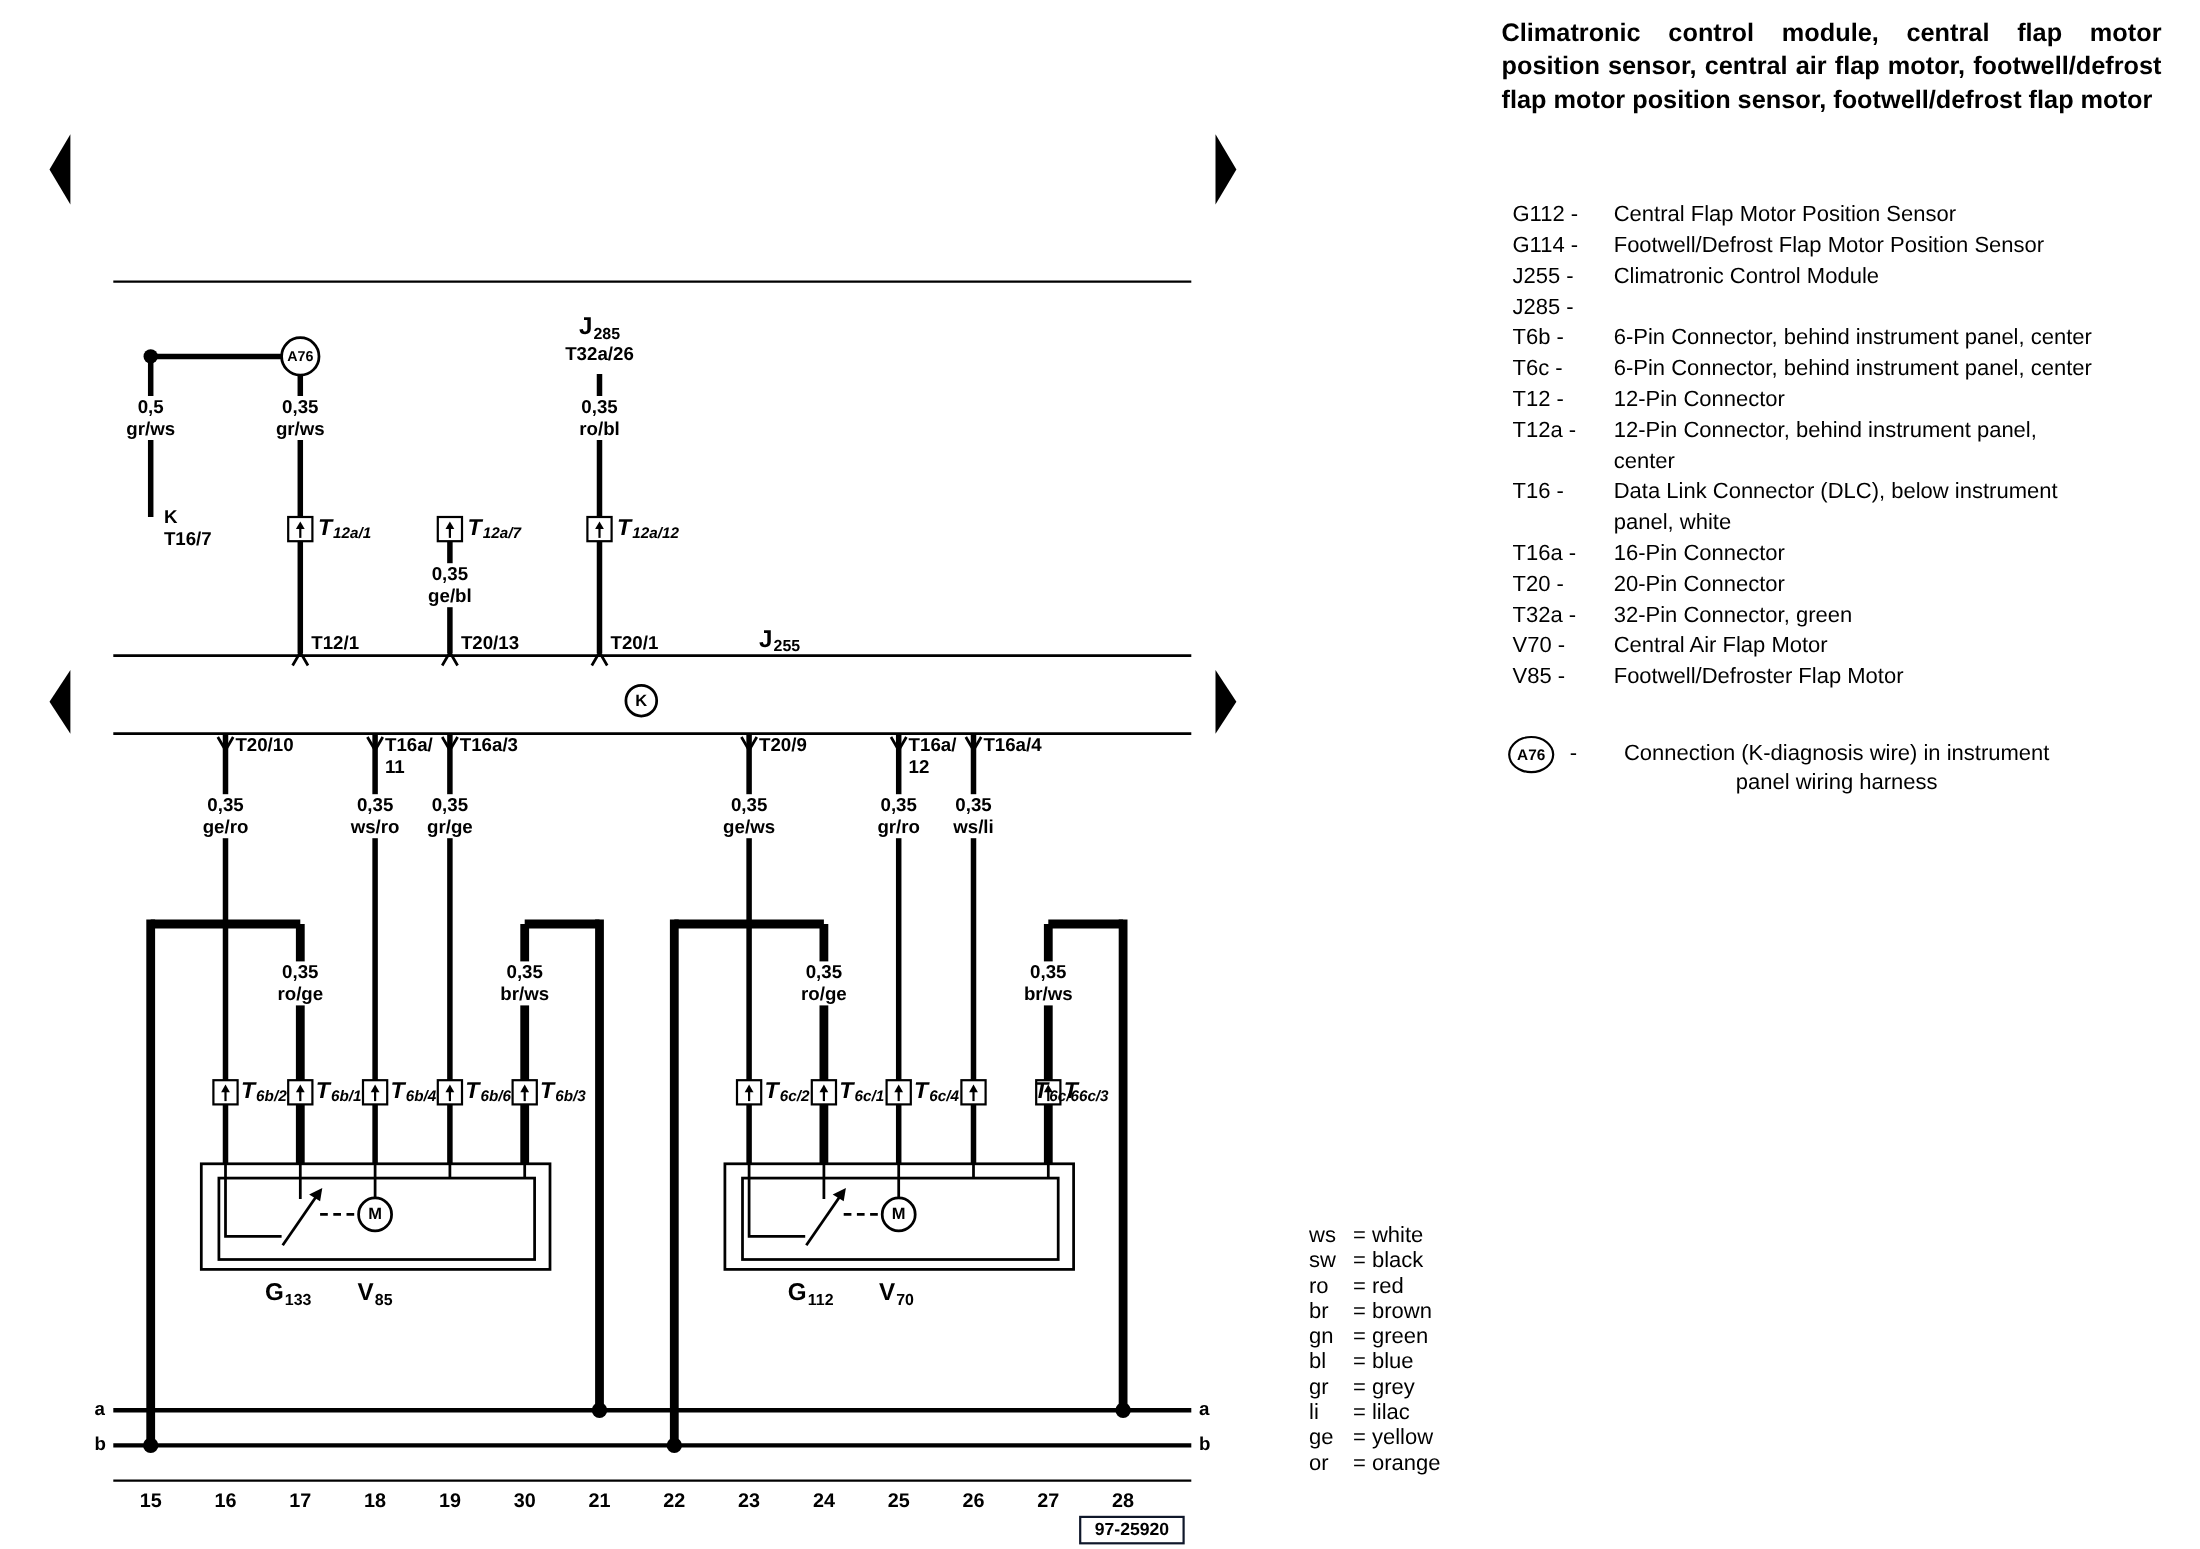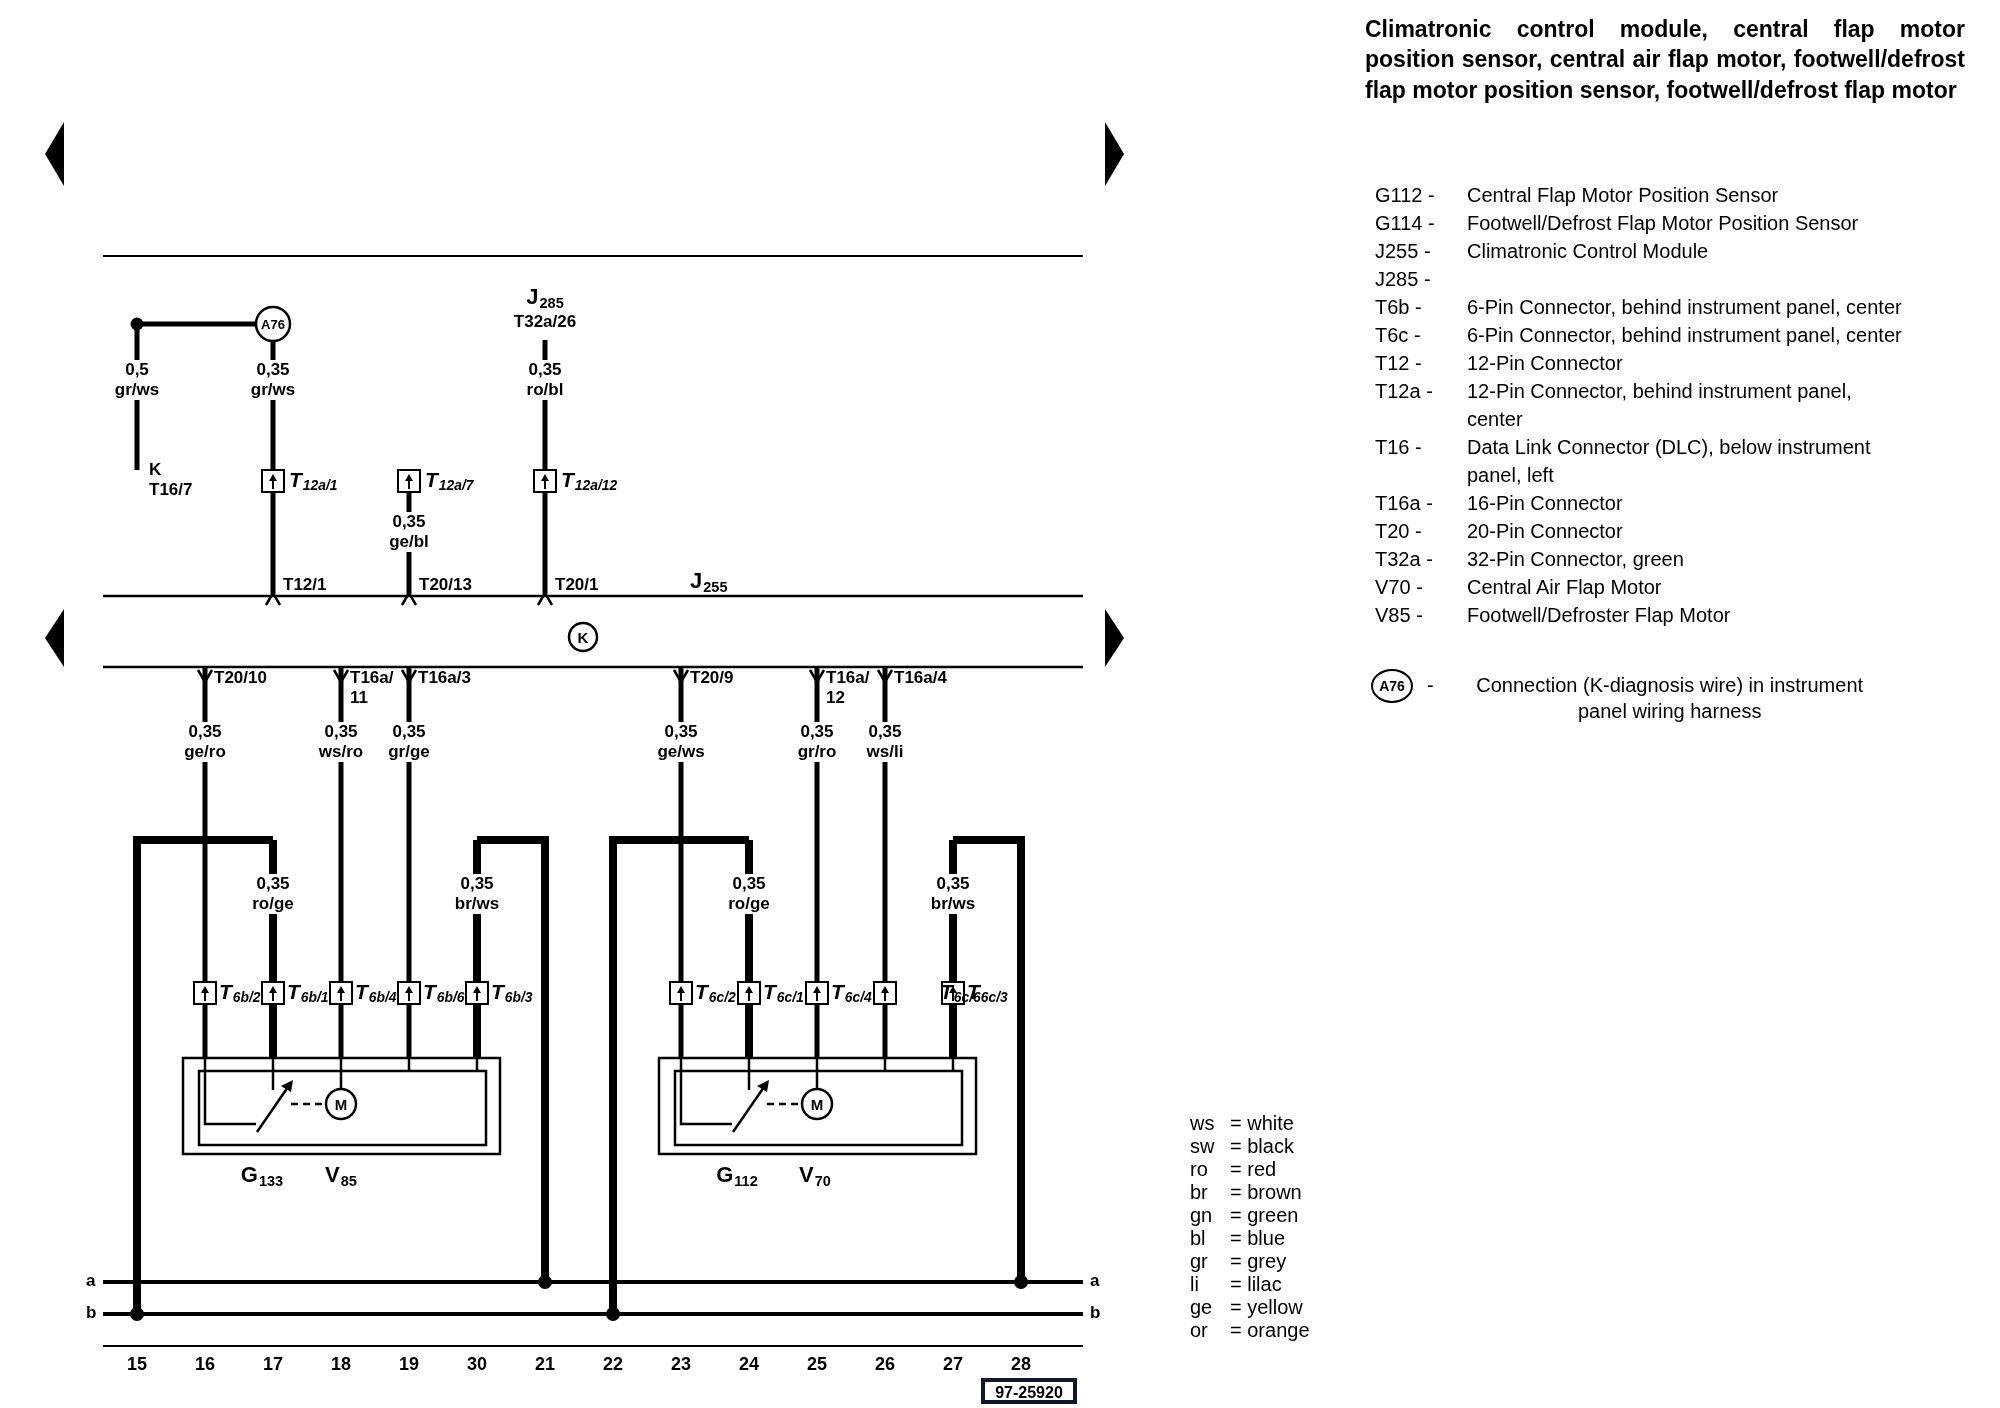--- a/index.html
+++ b/index.html
@@ -28,21 +28,21 @@
   }
   .conn { font-size:21px;font-style:italic; }
   .sub { font-size:0.66em; position:relative; top:0.25em; margin-left:1px; }
   .comp {
     position:absolute; font-weight:bold; font-size:22px; transform:translateX(-50%);
     white-space:nowrap;
   }
   .trk { position:absolute; transform:translateX(-50%); font-weight:bold; font-size:18px; }
   .docbox {
     position:absolute; left:981px; top:1378px; width:96px; height:26px;
-    border:4px solid #0f172a; font-weight:bold; font-size:16px; line-height:22px;
+    border:2px solid #0f172a; font-weight:bold; font-size:16px; line-height:22px;
     text-align:center;
   }
 
   
   .rpanel { position:absolute; left:1365px; top:14px; width:632px; }
   .rtitle { font-weight:bold; font-size:23px; line-height:1.32; width:600px; text-align:justify; }
   .legend { margin-top:76px; margin-left:10px; }
   .lrow { display:flex; font-size:20px; line-height:28px; }
   .lcode { width:92px; flex:none; }
   .ldesc { width:445px; }
@@ -335,21 +335,21 @@
       <div class="lrow">
           <span class="lcode">T12 -</span>
           <span class="ldesc">12-Pin Connector</span>
         </div>
       <div class="lrow">
           <span class="lcode">T12a -</span>
           <span class="ldesc">12-Pin Connector, behind instrument panel, center</span>
         </div>
       <div class="lrow">
           <span class="lcode">T16 -</span>
-          <span class="ldesc">Data Link Connector (DLC), below instrument panel, left</span>
+          <span class="ldesc">Data Link Connector (DLC), below instrument panel, white</span>
         </div>
       <div class="lrow">
           <span class="lcode">T16a -</span>
           <span class="ldesc">16-Pin Connector</span>
         </div>
       <div class="lrow">
           <span class="lcode">T20 -</span>
           <span class="ldesc">20-Pin Connector</span>
         </div>
       <div class="lrow">

